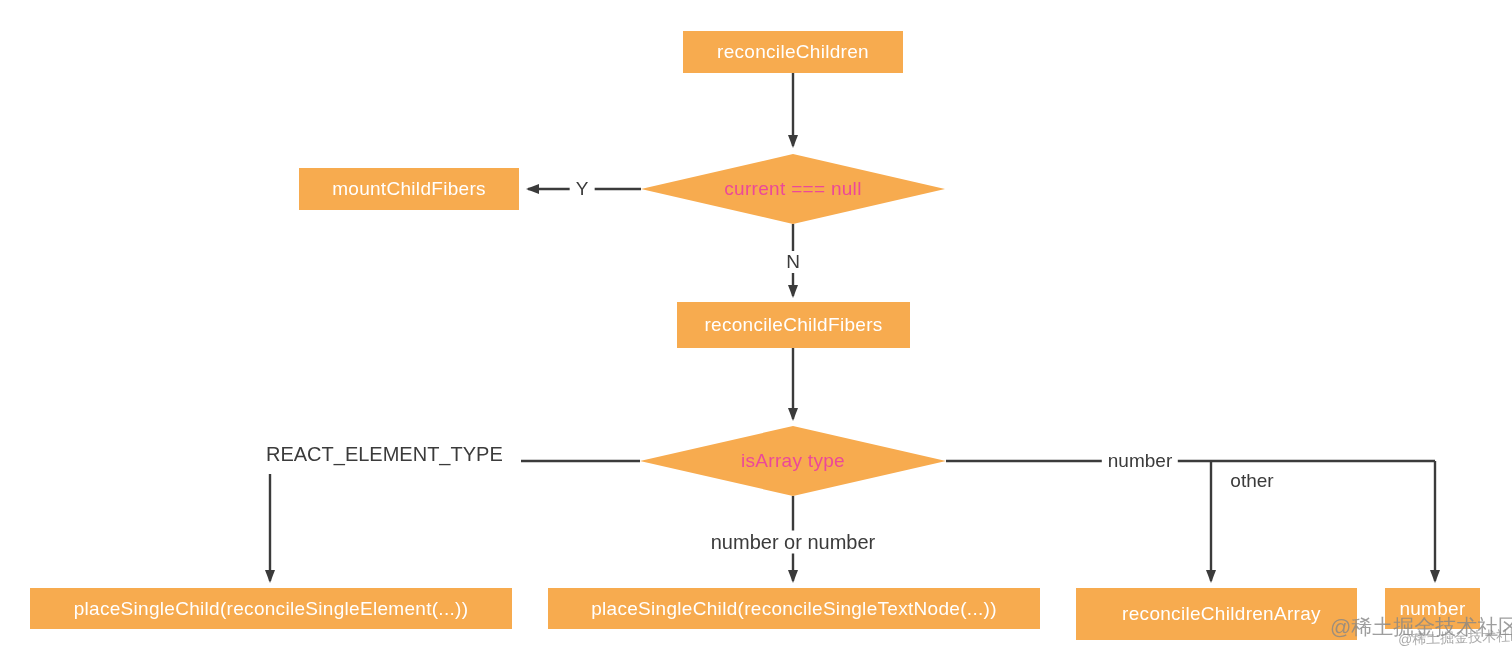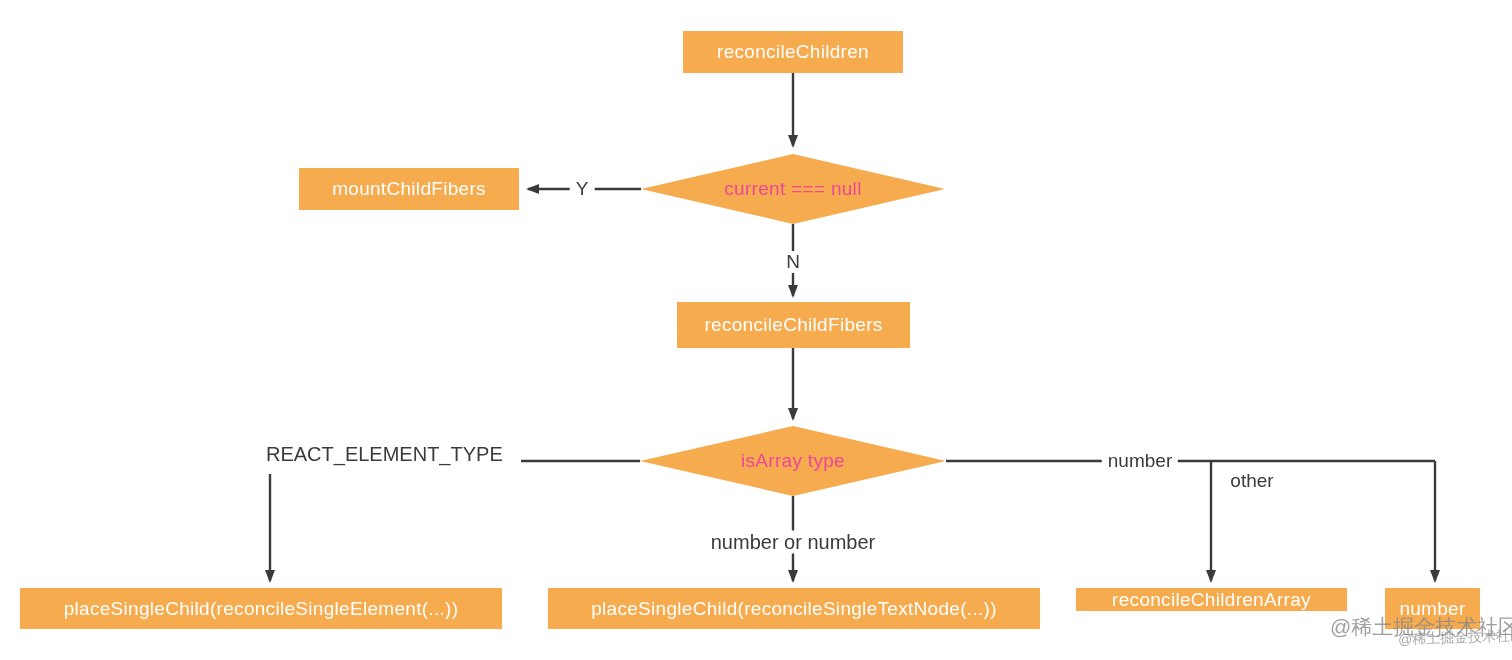--- a/index.html
+++ b/index.html
@@ -55,25 +55,25 @@
     <polygon points="793,154 945,189 793,224 641,189" fill="#F7AB4F"></polygon>
     <polygon points="793,426 946,461 793,496 640,461" fill="#F7AB4F"></polygon>
   </svg>
 
   <div class="node" style="left:299px;top:168px;width:220px;height:42px;">mountChildFibers</div>
 
   <div class="node" style="left:683px;top:31px;width:220px;height:42px;">reconcileChildren</div>
 
   <div class="node" style="left:677px;top:302px;width:233px;height:46px;">reconcileChildFibers</div>
 
-  <div class="node" style="left:20px;top:588px;width:482px;height:41px;">placeSingleChild(reconcileSingleElement(...))</div>
+  <div class="node" style="left:30px;top:588px;width:482px;height:41px;">placeSingleChild(reconcileSingleElement(...))</div>
 
   <div class="node" style="left:548px;top:588px;width:492px;height:41px;">placeSingleChild(reconcileSingleTextNode(...))</div>
 
-  <div class="node" style="left:1076px;top:588px;width:271px;height:23px;">reconcileChildrenArray</div>
+  <div class="node" style="left:1076px;top:588px;width:271px;height:52px;padding-left:10px;">reconcileChildrenArray</div>
 
   <div class="node" style="left:1385px;top:588px;width:95px;height:41px;">number</div>
 
   <div class="diamond-label" style="left:641px;top:154px;width:304px;height:70px;">current === null</div>
 
   <div class="diamond-label" style="left:640px;top:426px;width:306px;height:70px;">isArray type</div>
 
   <div class="edge-label" style="left:582px;top:189px;">Y</div>
 
   <div class="edge-label" style="left:793px;top:262px;">N</div>

